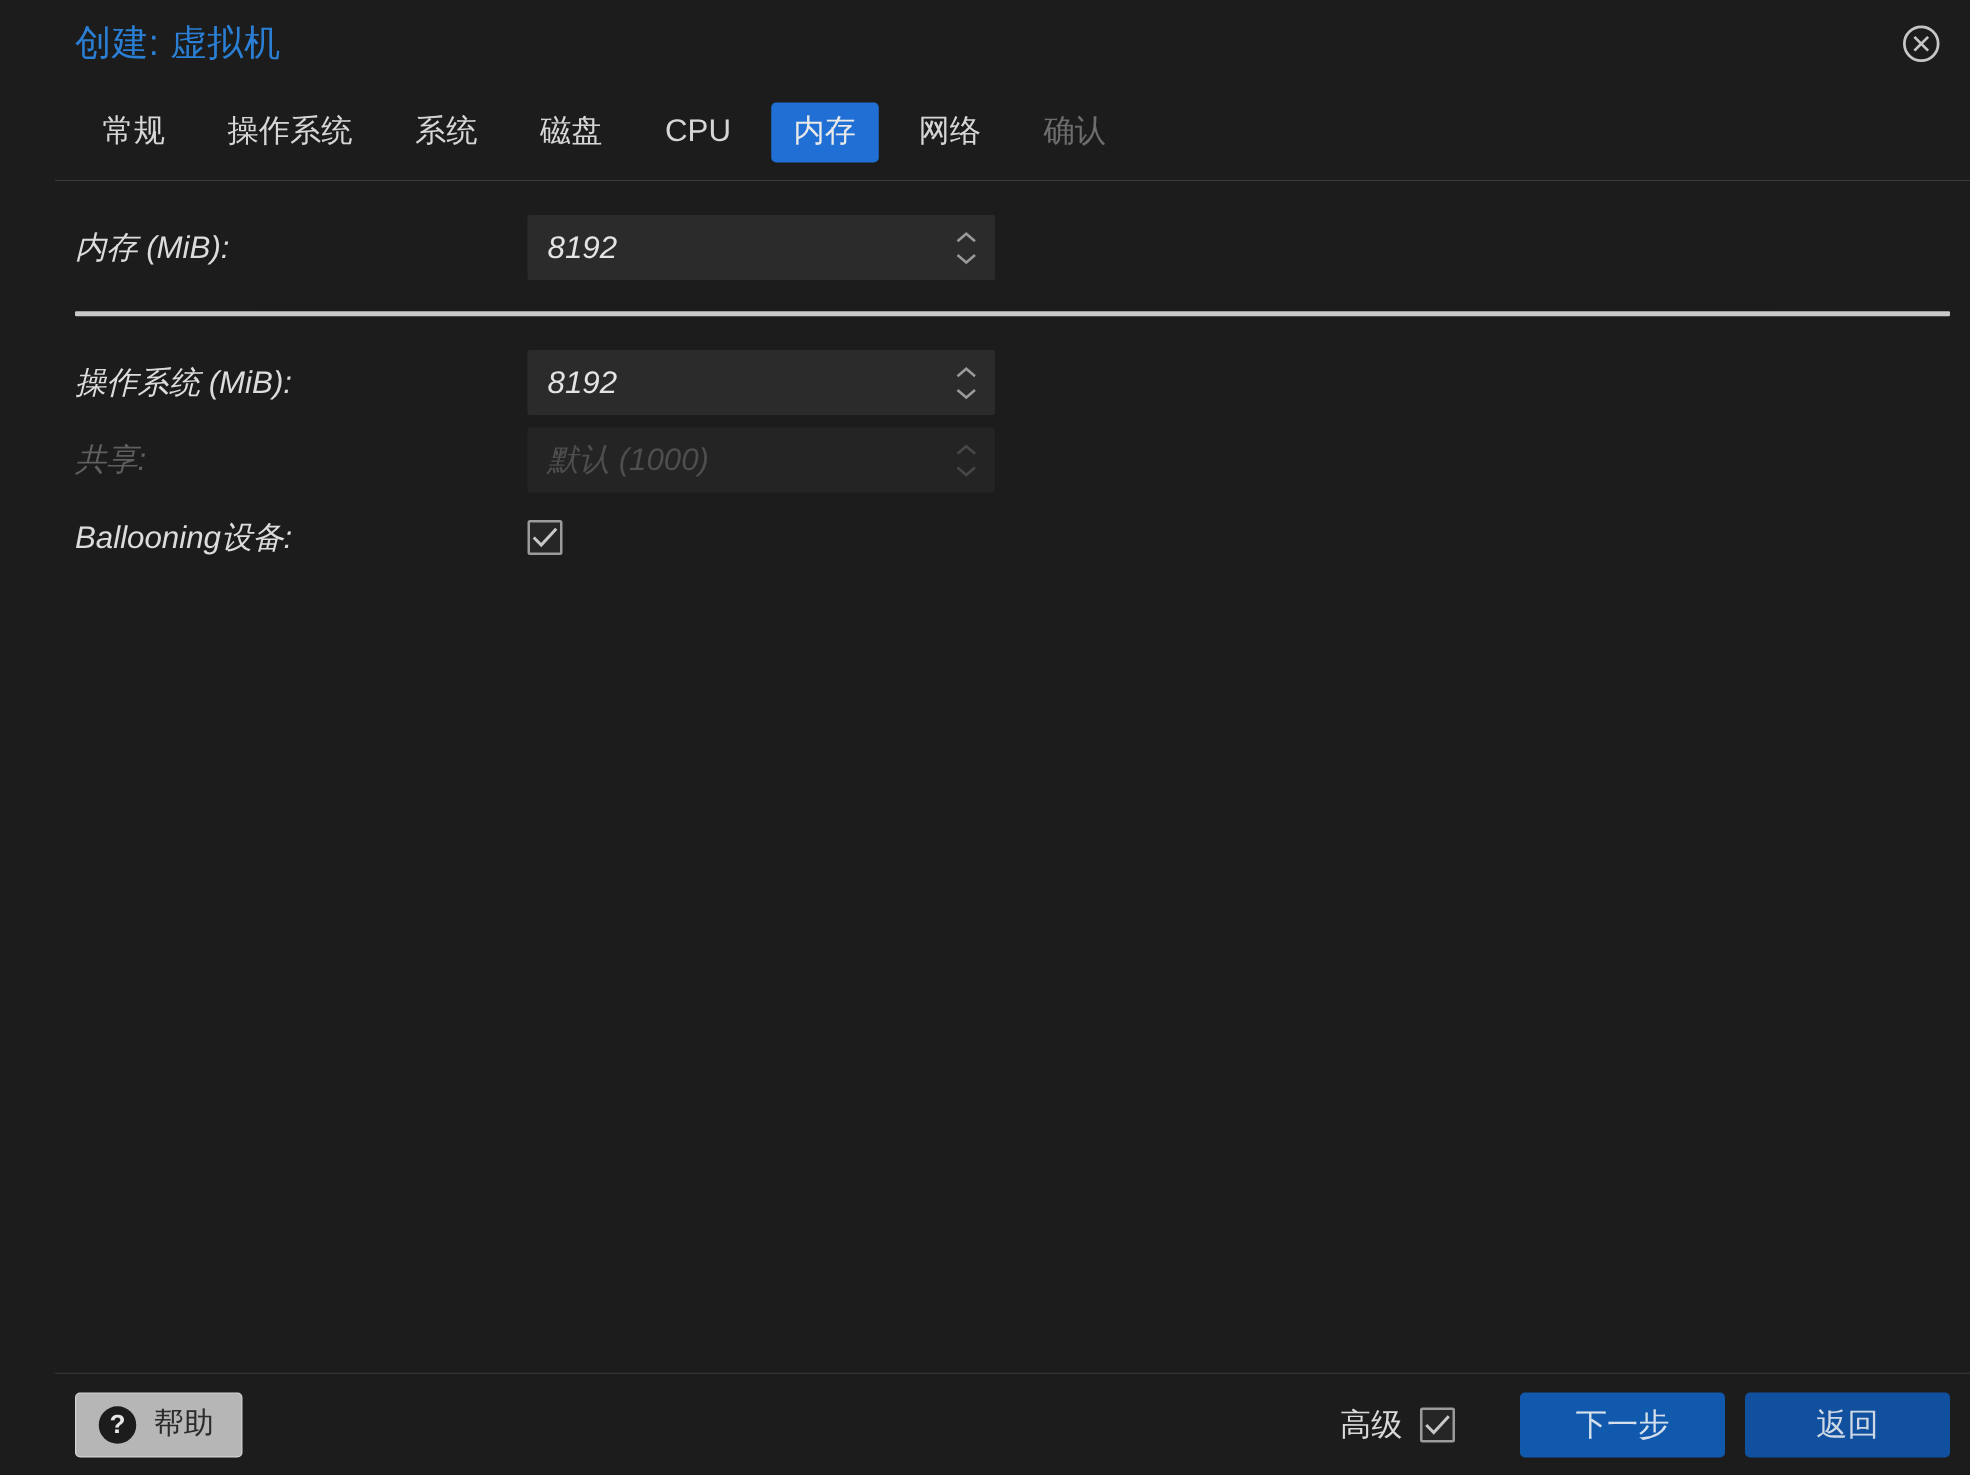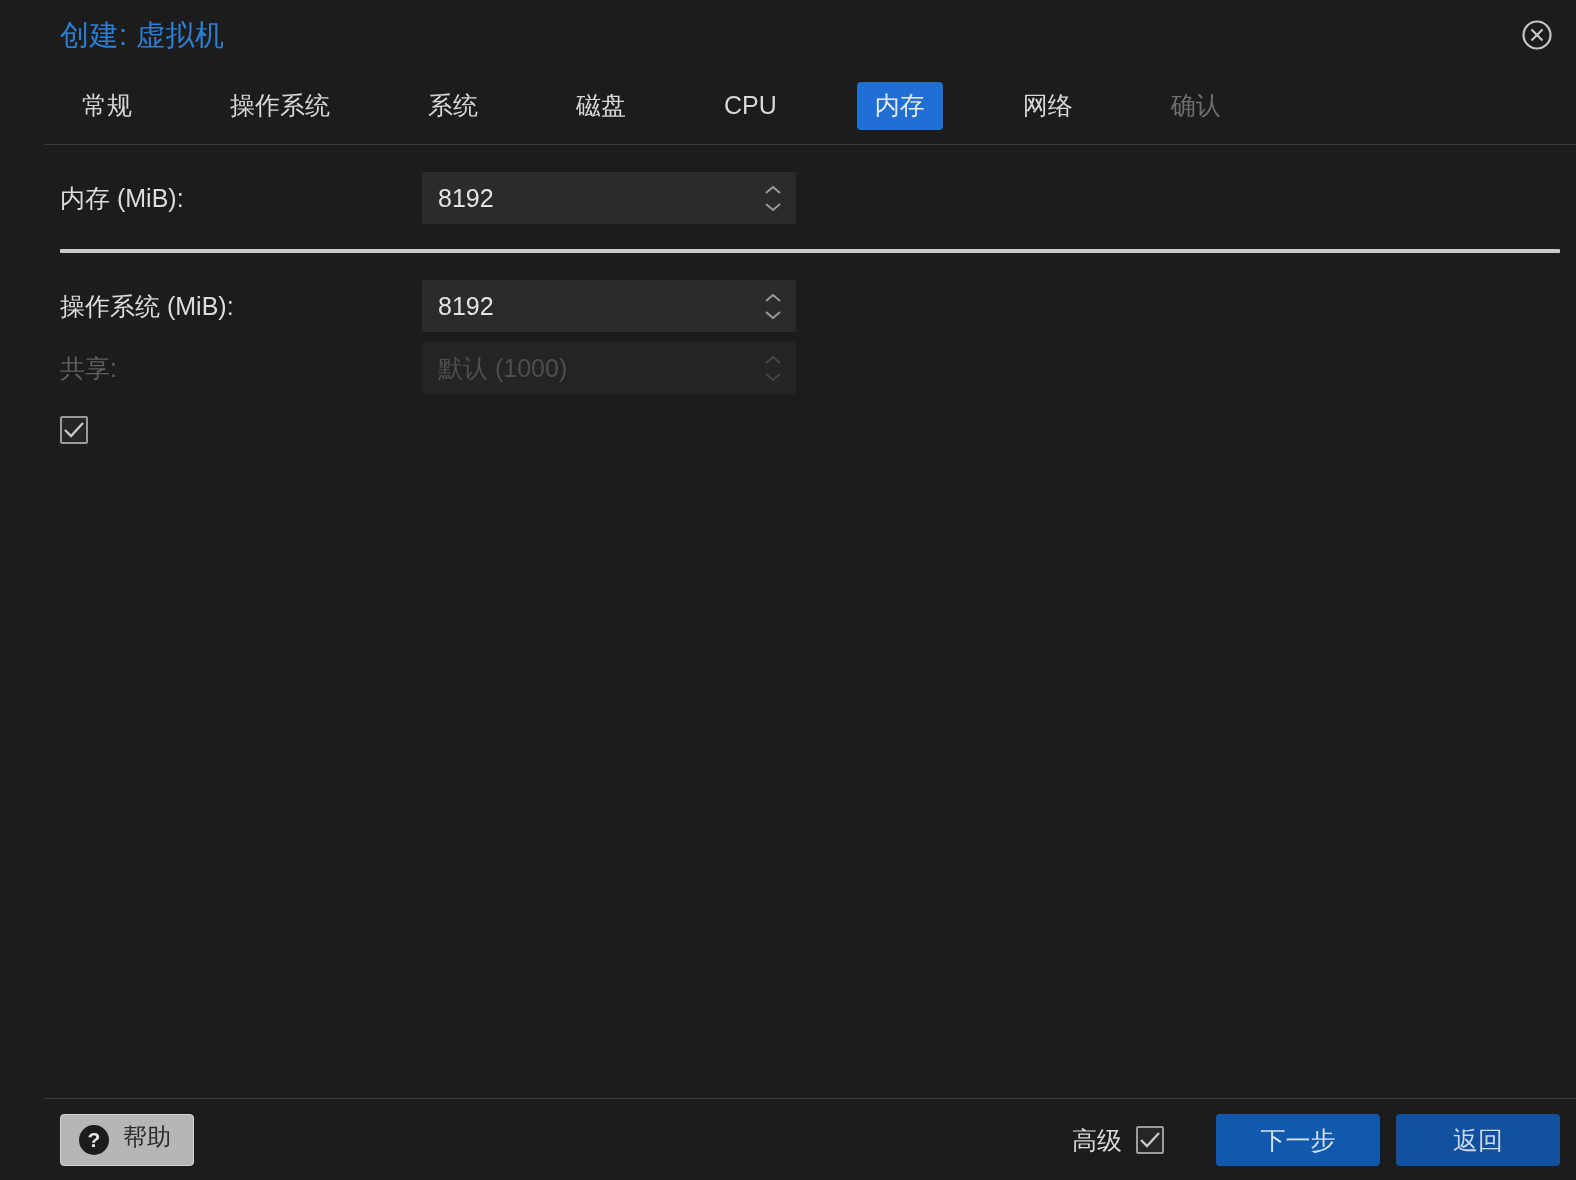--- a/index.html
+++ b/index.html
@@ -54,21 +54,20 @@
 
   
   .tabbar {
     flex: 0 0 77px;
     height: 77px;
     display: flex;
     align-items: center;
     padding: 0 20px;
     border-bottom: 1px solid #3a3a3a;
     background: #1c1c1c;
-    gap: 48px;
   }
   .tab {
     font-size: 25px;
     color: #d6d6d6;
     padding: 8px 18px;
     margin-right: 14px;
     border-radius: 4px;
     cursor: pointer;
     line-height: 1.25;
     white-space: nowrap;
@@ -81,20 +80,21 @@
     color: #6d6d6d;
     cursor: default;
   }
 
   
   .content {
     flex: 1 1 auto;
     position: relative;
     background: #1c1c1c;
     padding-top: 22px;
+    font-style: italic;
   }
 
   .form-row {
     display: flex;
     align-items: center;
     height: 62px;
     padding: 0 16px;
   }
   .form-row .label {
     width: 362px;
@@ -188,21 +188,20 @@
     font-weight: bold;
     display: flex;
     align-items: center;
     justify-content: center;
     line-height: 1;
   }
   .help-btn .htext {
     font-size: 24px;
     color: #2b2b2b;
     line-height: 1.2;
-    font-family: Liberation Mono, monospace;
   }
 
   .footer-spacer { flex: 1 1 auto; }
 
   .adv-group {
     display: flex;
     align-items: center;
     gap: 14px;
     margin-right: 36px;
   }
@@ -298,20 +297,21 @@
             <polyline points="3,8 10,2 17,8" fill="none" stroke="#474747" stroke-width="2"></polyline>
           </svg>
           <svg width="20" height="11" viewBox="0 0 20 11" aria-hidden="true">
             <polyline points="3,3 10,9 17,3" fill="none" stroke="#474747" stroke-width="2"></polyline>
           </svg>
         </div>
       </div>
     </div>
 
     <div class="form-row">
+      <div class="label">Ballooning设备:</div>
       <div class="checkbox">
         <svg width="22" height="18" viewBox="0 0 22 18" aria-hidden="true">
           <polyline points="2,9 8,15 20,2" fill="none" stroke="#c8c8c8" stroke-width="2.4"></polyline>
         </svg>
       </div>
     </div>
 
   </div>
 
   <div class="footer">

